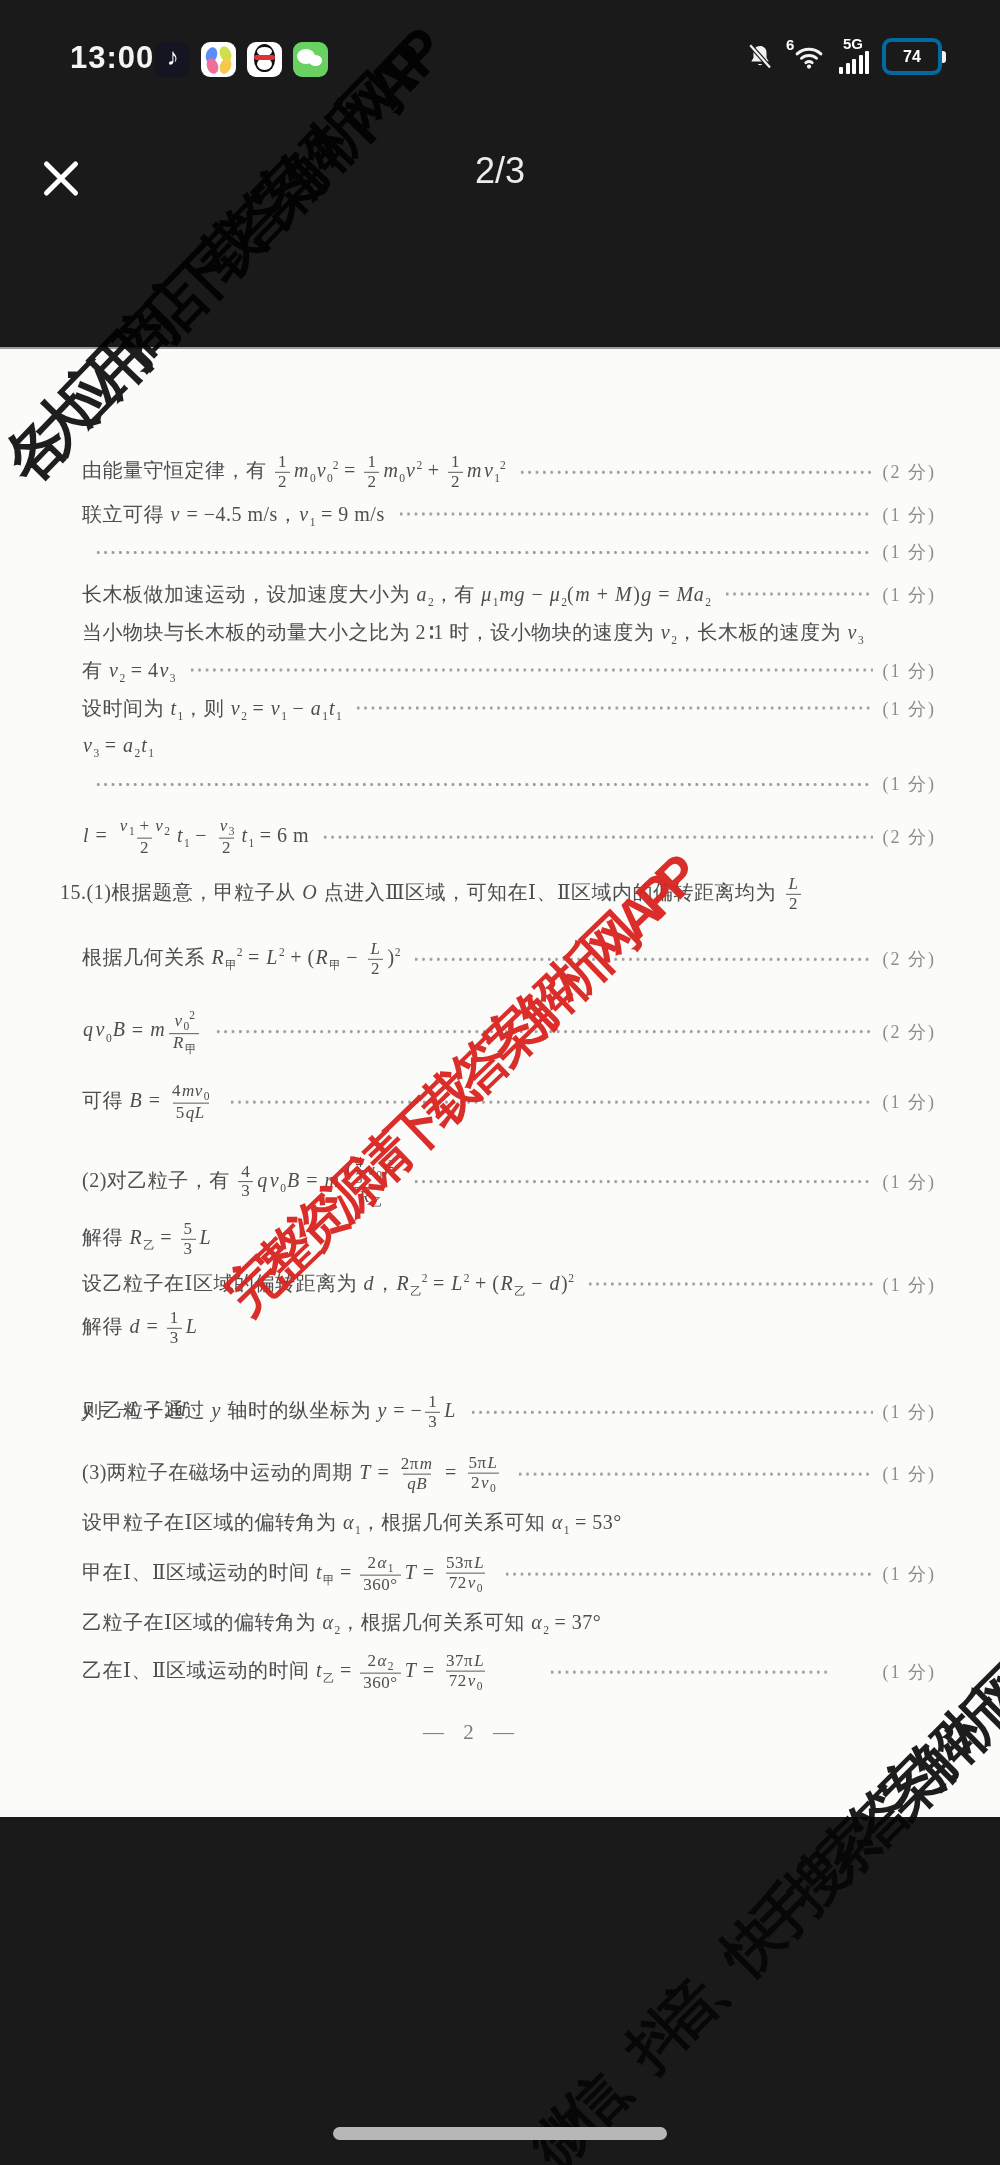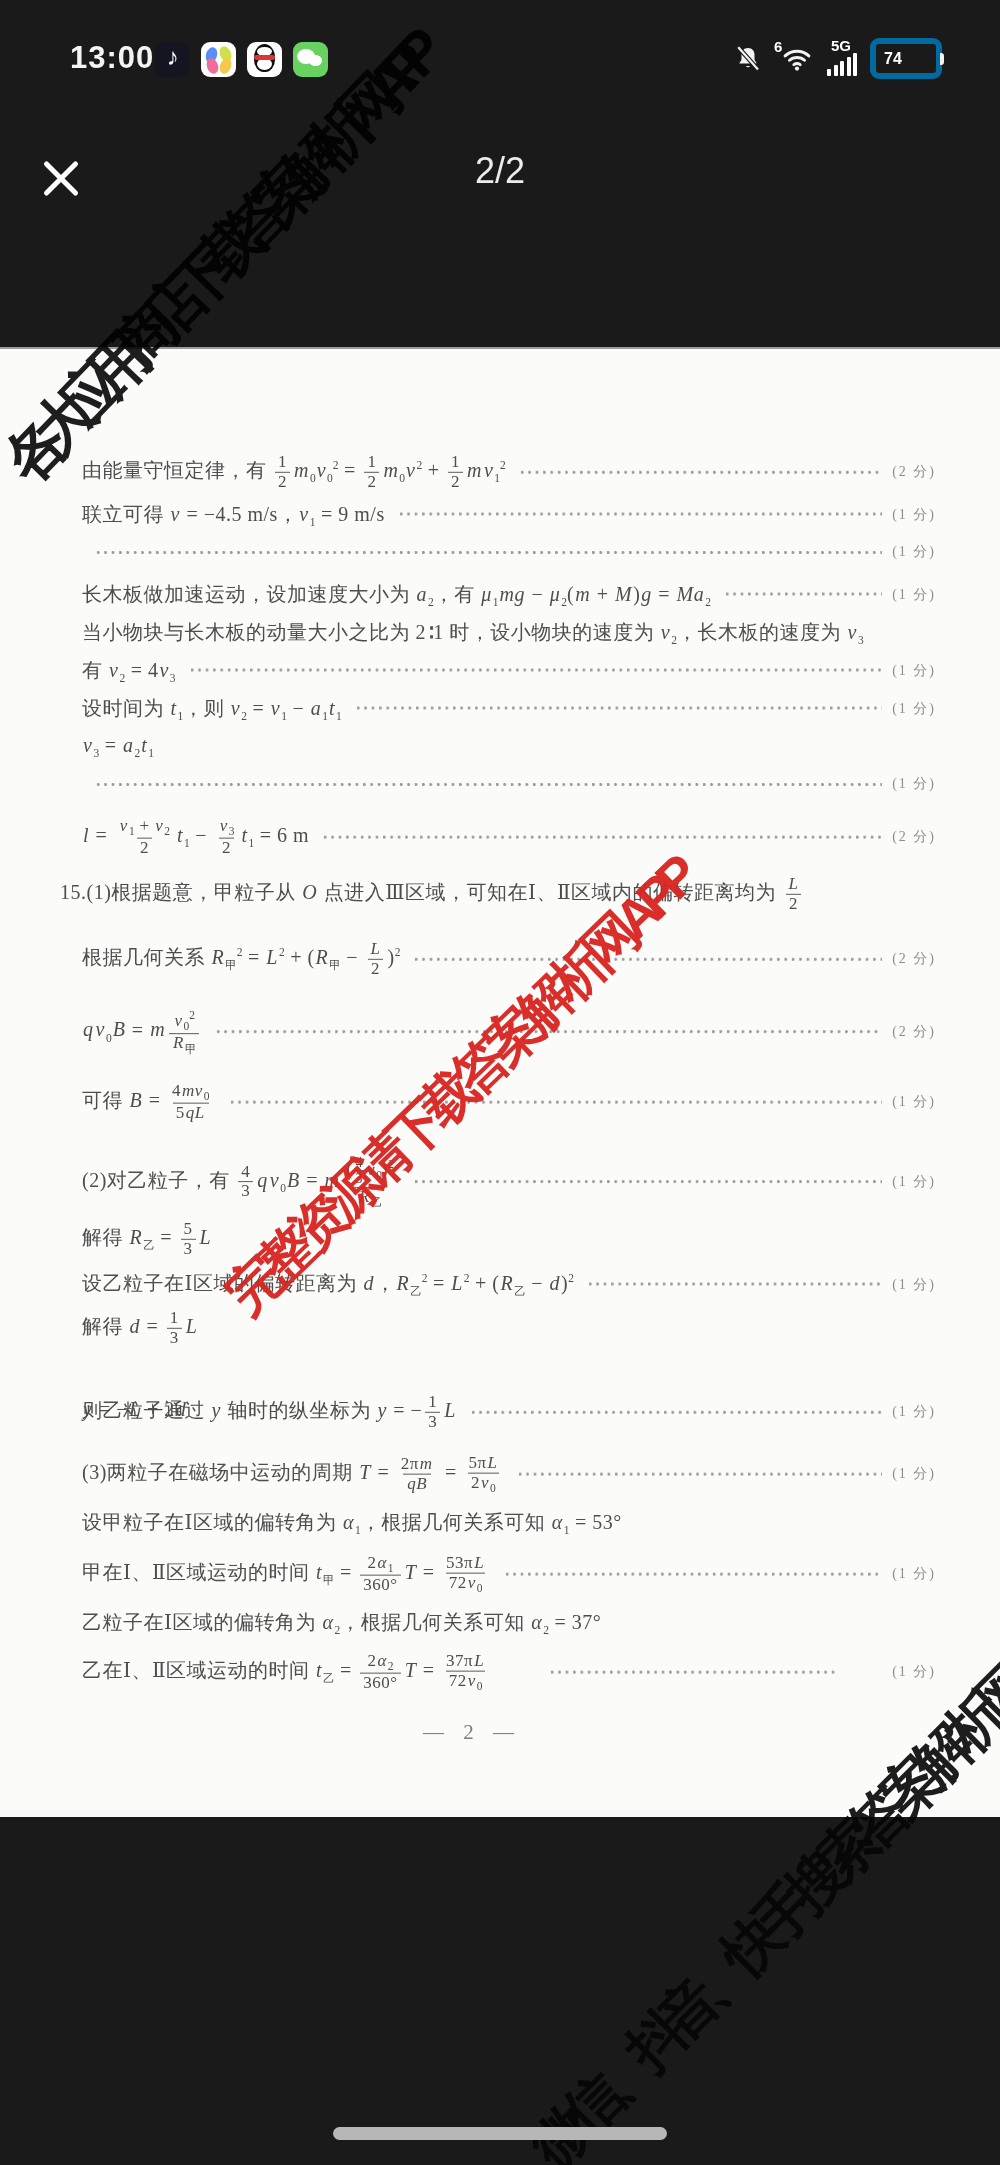--- a/index.html
+++ b/index.html
@@ -31,22 +31,22 @@
   .wb2{position:absolute;left:16px;top:13px;width:13px;height:11px;background:#fff;border-radius:50%;}
   .statusright{position:absolute;right:58px;top:38px;display:flex;align-items:center;gap:13px;}
   .bell{width:30px;height:34px;}
   .wifiwrap{position:relative;width:38px;height:34px;}
   .wifi-badge{position:absolute;left:-2px;top:-4px;color:#fff;font-size:15px;font-weight:700;}
   .wifiwrap svg{position:absolute;left:6px;top:2px;}
   .netgrp{display:flex;align-items:flex-end;gap:3px;position:relative;padding-top:12px;}
   .net-label{position:absolute;left:-6px;top:-4px;color:#fff;font-size:15px;font-weight:700;margin-left:10px;}
   .bars{display:flex;align-items:flex-end;gap:2.5px;}
   .bar{width:4px;background:#fff;border-radius:1px;}
-  .battery{width:52px;height:29px;border:6px solid #0369a1;border-radius:9px;position:relative;
-    display:flex;align-items:center;justify-content:flex-start;padding-left:8px;}
+  .battery{width:52px;height:29px;border:4px solid #0369a1;border-radius:9px;position:relative;
+    display:flex;align-items:center;justify-content:center;}
   .battery:after{content:"";position:absolute;right:-8px;top:50%;transform:translateY(-50%);
     width:4px;height:12px;background:#f2f2f2;border-radius:0 3px 3px 0;}
   .pct{color:#fff;font-size:16px;font-weight:700;}
   
   .close{position:absolute;left:34px;top:152px;width:54px;height:54px;z-index:6;cursor:pointer;}
   .close i{position:absolute;left:4px;top:24px;width:46px;height:5px;background:#fff;border-radius:3px;}
   .close i:first-child{transform:rotate(45deg);}
   .close i:last-child{transform:rotate(-45deg);}
   .pageind{position:absolute;left:0;right:0;top:150px;text-align:center;color:#ececec;font-size:36px;z-index:5;}
   
@@ -61,21 +61,21 @@
   sub.ss,sup.ss{font-size:11.5px;font-style:normal;letter-spacing:0;}
   .frac{display:inline-flex;flex-direction:column;align-items:center;vertical-align:middle;
     margin:0 3px;line-height:1.1;font-size:17px;text-align:center;}
   .frac .num{display:block;padding:0 3px;}
   .frac .den{display:block;border-top:1.4px solid #5c5c5c;padding:0 3px;}
   .frac .frac{font-size:14px;margin:0 1px;}
   .frac .frac .den,.frac .frac .num{padding:0 2px;}
   .dots{flex:1 1 auto;min-width:18px;height:5px;margin:0 10px 0 14px;align-self:center;
     background-image:radial-gradient(circle at 2.2px 2.5px,#9b9b9b 1.25px,rgba(0,0,0,0) 1.6px);
     background-size:7.4px 5px;background-repeat:repeat-x;}
-  .score{flex:none;color:#8d8d8d;font-size:14px;letter-spacing:2px;}
+  .score{flex:none;color:#8d8d8d;font-size:18px;letter-spacing:2px;}
   .pagenum{position:absolute;top:1371px;left:0;width:944px;text-align:center;
     color:#7d7d7d;font-size:21px;letter-spacing:7px;}
   
   .wm{position:absolute;transform-origin:0 50%;white-space:nowrap;font-weight:700;z-index:4;
     font-family:"Liberation Sans","DejaVu Sans",sans-serif;pointer-events:none;}
   .wm-top{left:16px;top:432px;font-size:60px;letter-spacing:-20px;color:#000;opacity:.88;transform:rotate(-46deg);}
   .wm-red{left:236px;top:1268px;font-size:54px;letter-spacing:-9px;opacity:.95;transform:rotate(-44deg);}
   .wm-bottom{left:542px;top:2118px;font-size:58px;letter-spacing:-13px;color:#060606;opacity:.9;transform:rotate(-45deg);}
   
   .homebar{position:absolute;left:333px;top:2127px;width:334px;height:13px;border-radius:7px;background:#b7b7b7;z-index:6;}
@@ -135,21 +135,21 @@
     <span class="battery">
       <span class="pct">74</span>
     </span>
   </div>
 </div>
 
 <div class="close">
     <i></i>
     <i></i>
   </div>
-<div class="pageind">2/2</div>
+<div class="pageind">2/3</div>
 
 <div class="page">
   <div>
       <div class="line" style="top: 123px;">
         <span class="seg"><span class="tx">由能量守恒定律，有 </span><span class="frac">
             <span class="num"><span class="tx">1</span></span>
             <span class="den"><span class="tx">2</span></span>
           </span><span class="var">m</span><sub class="ss">0</sub><span class="var">v</span><sub class="ss">0</sub><sup class="ss">2</sup><span class="tx"> = </span><span class="frac">
             <span class="num"><span class="tx">1</span></span>
             <span class="den"><span class="tx">2</span></span>

